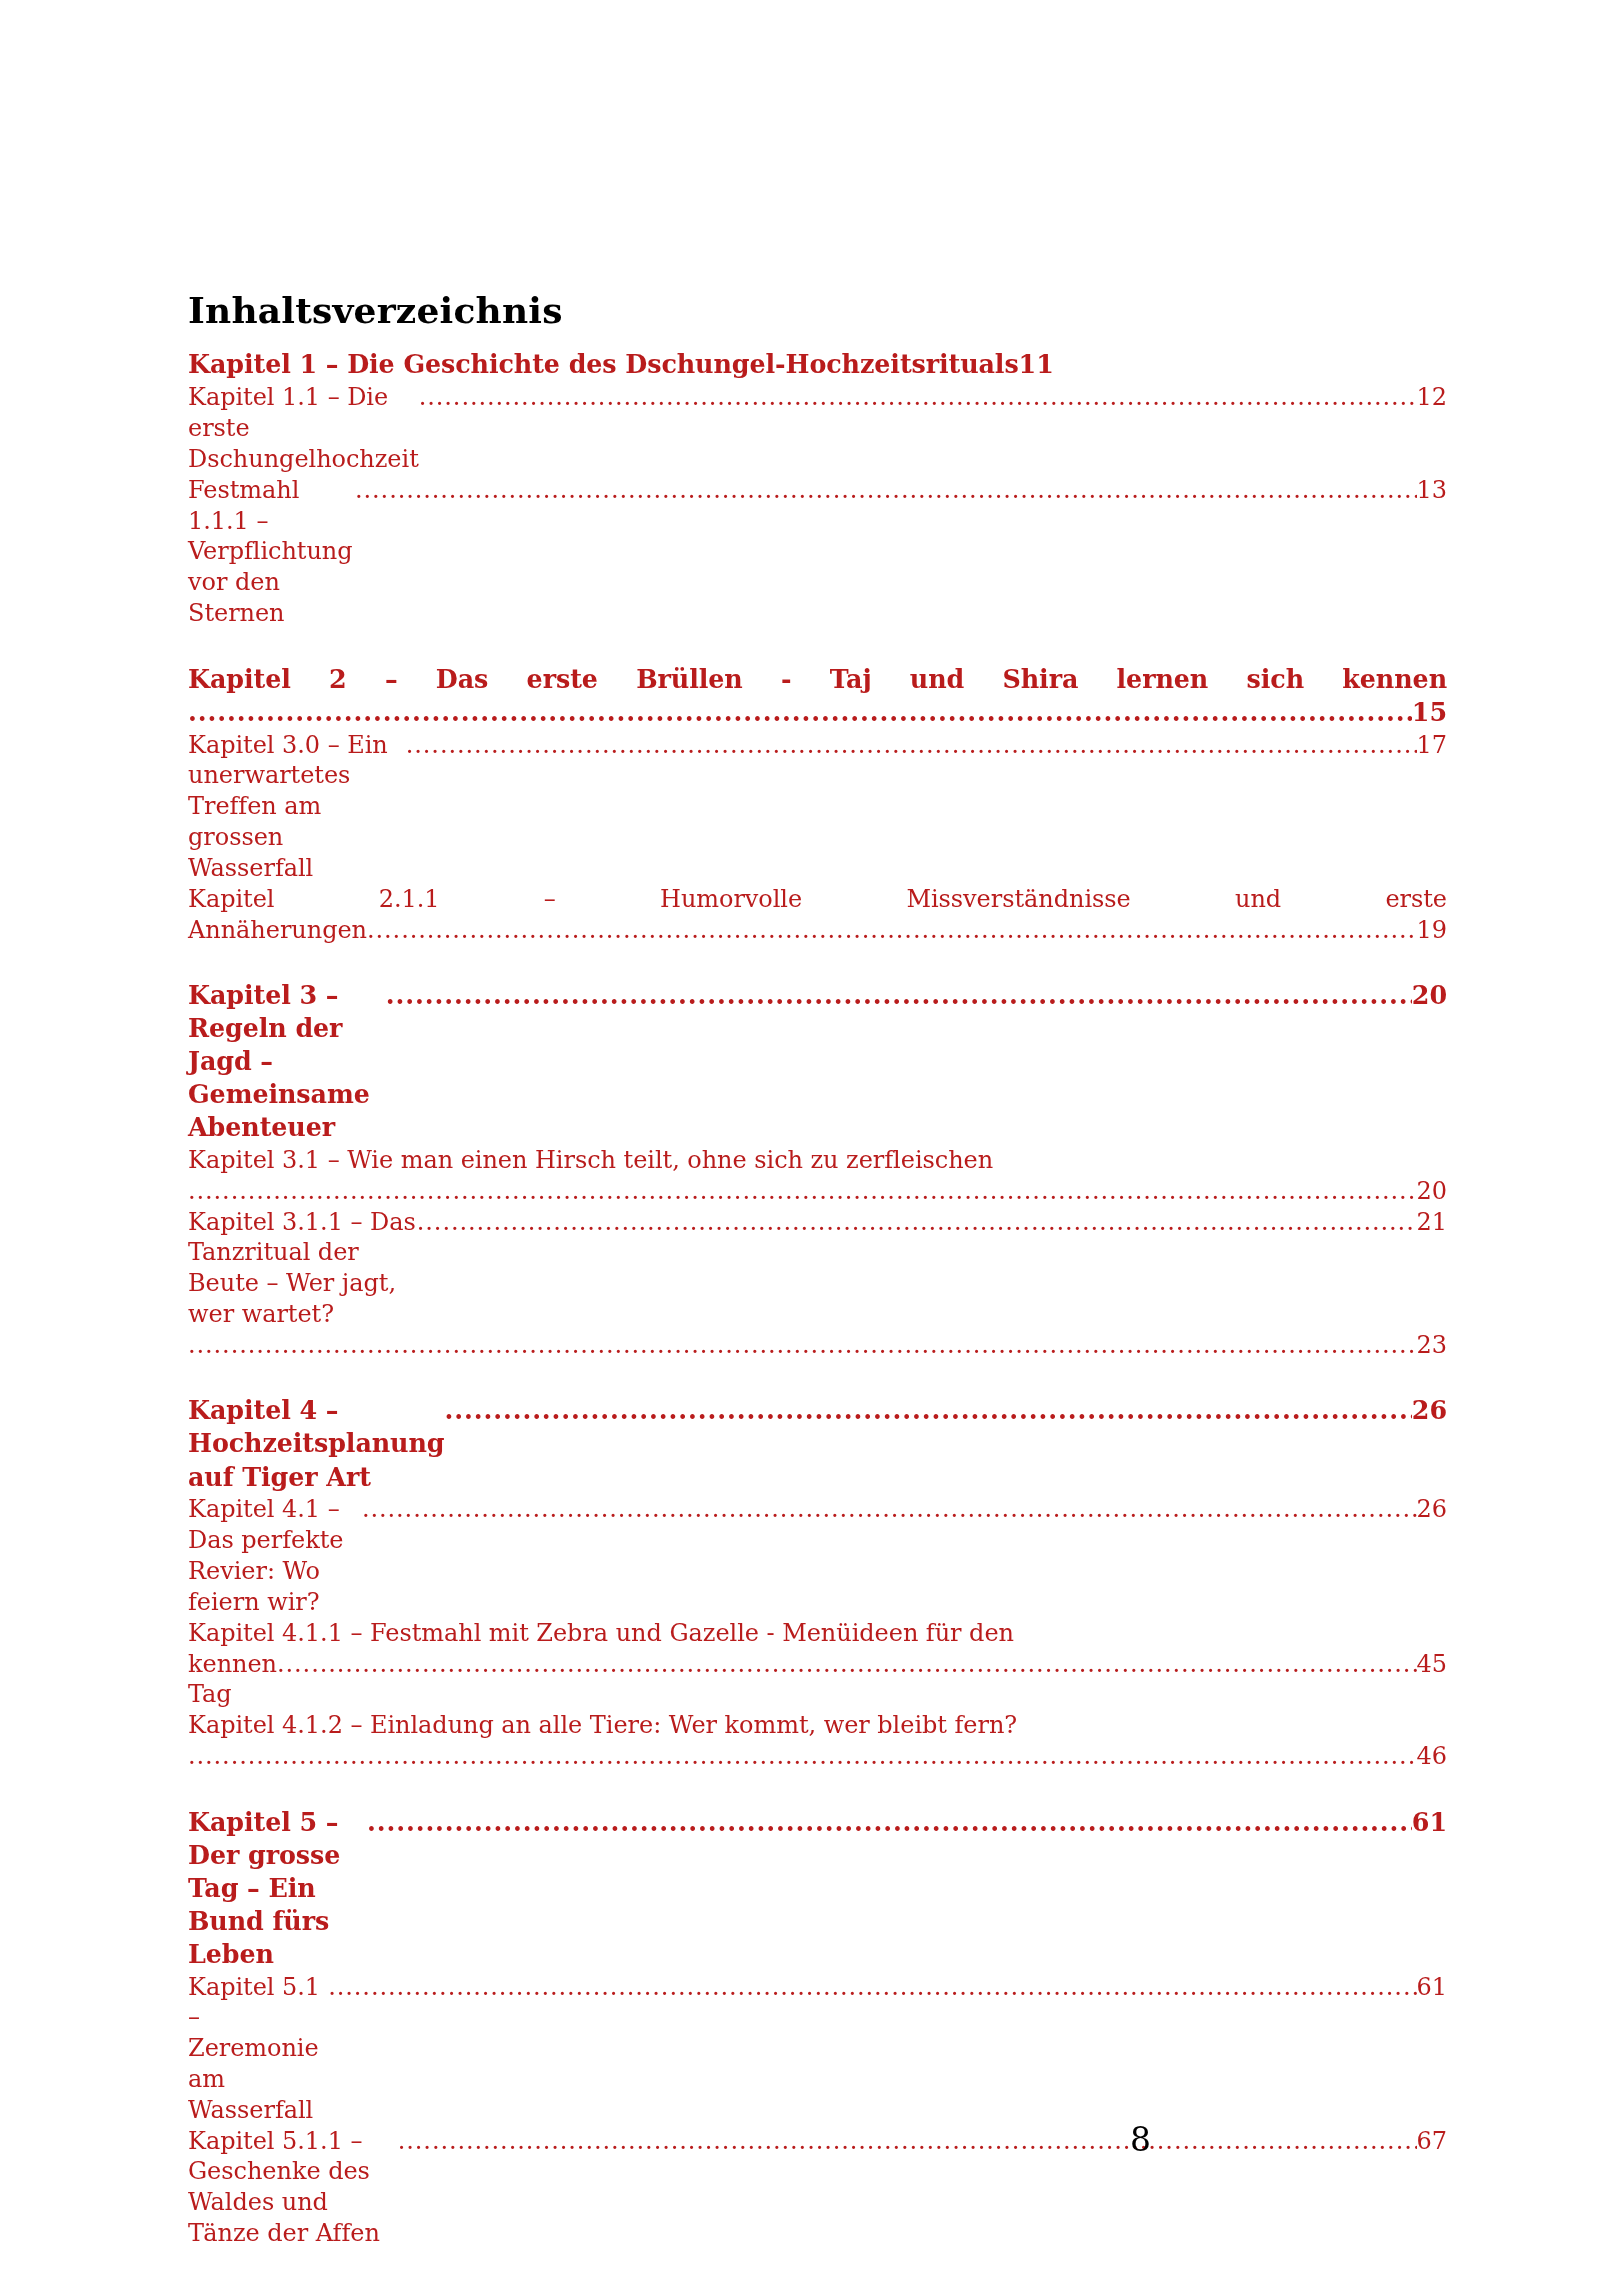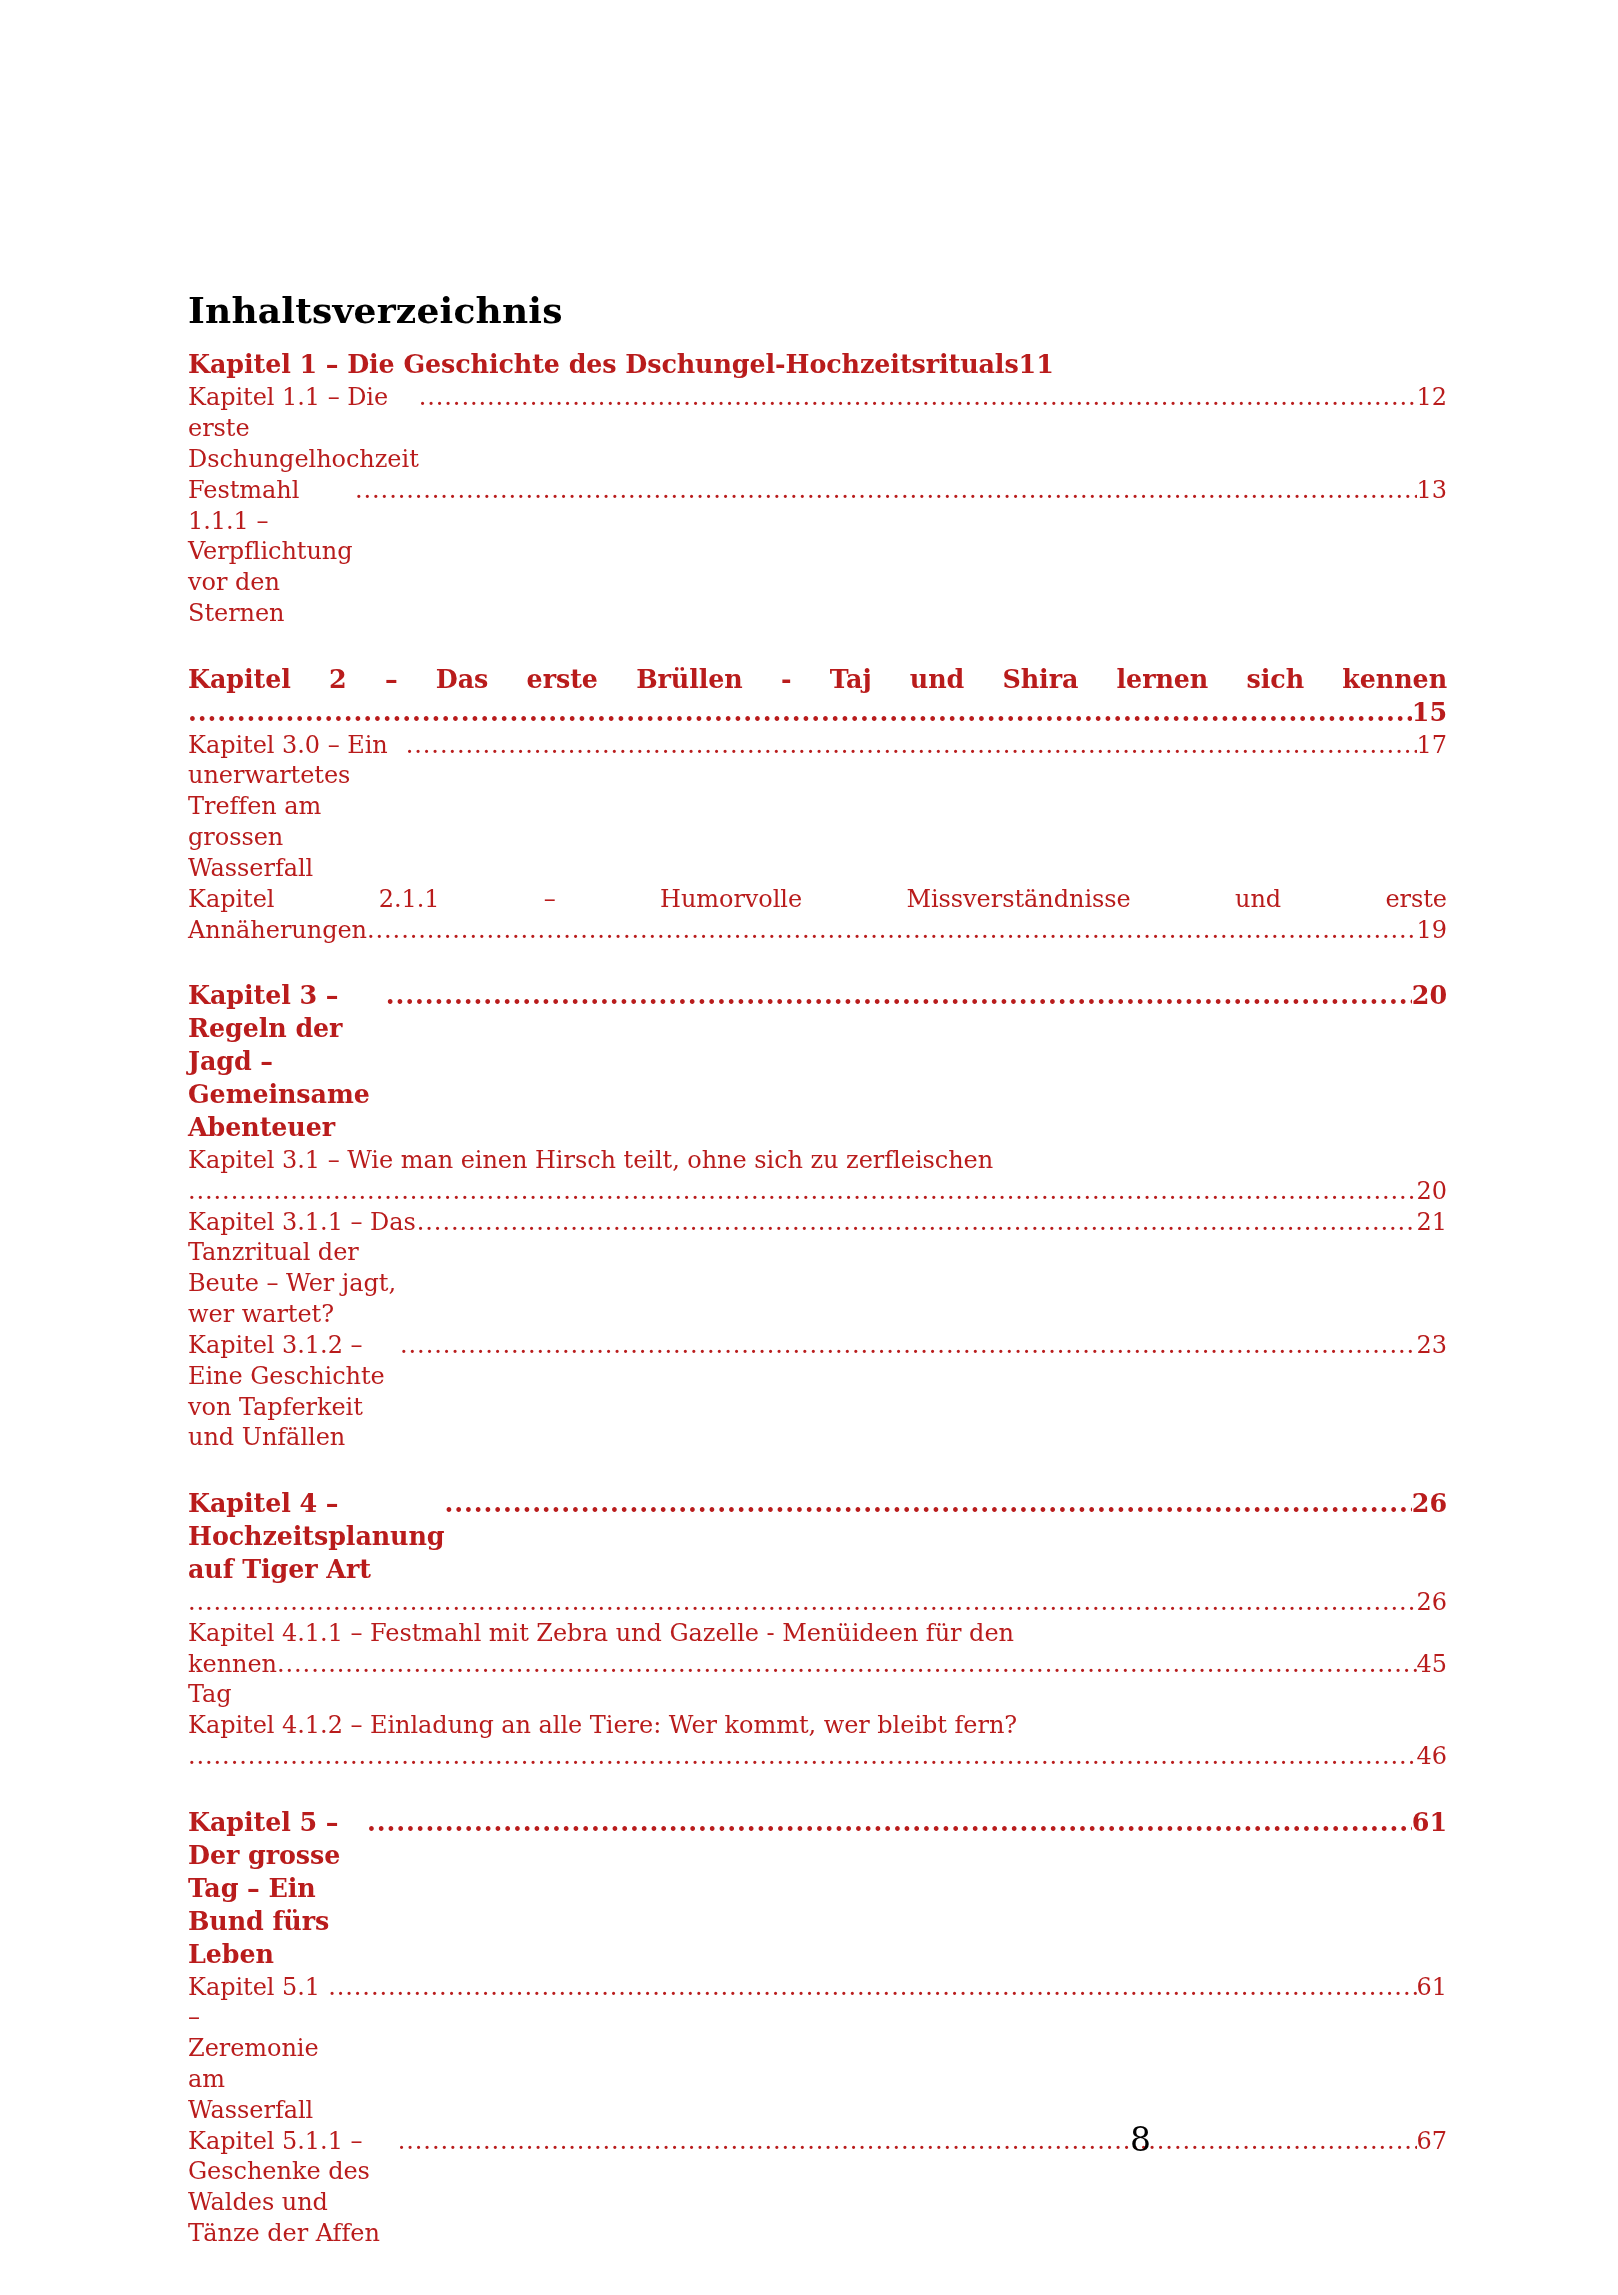--- a/index.html
+++ b/index.html
@@ -214,38 +214,38 @@
     <div class="entry lvl2">
       <div class="row">
         <span class="label">Kapitel 3.1.1 – Das Tanzritual der Beute – Wer jagt, wer wartet? </span>
         <span class="leader">.................................................................................................................................................................................................................................................................................................................................................................................................................</span>
         <span class="pageno">21</span>
       </div>
     </div>
 
     <div class="entry lvl2">
       <div class="row">
-        <span class="label">Kapitel 3.1.2 – Eine Geschichte von Tapferkeit und Unfällen</span>
         <span class="leader">........................................................................................................................................................................................................................................................................................................................................................................................................................</span>
         <span class="pageno">23</span>
       </div>
     </div>
 
     <div class="group-gap"></div>
 
     <div class="entry lvl1">
       <div class="row">
         <span class="label">Kapitel 4 – Hochzeitsplanung auf Tiger Art</span>
         <span class="leader">........................................................................................................................................................................................................................................................................................................................................................................................................................................</span>
         <span class="pageno">26</span>
       </div>
     </div>
 
     <div class="entry lvl2">
       <div class="row">
+        <span class="label">Kapitel 4.1 – Das perfekte Revier: Wo feiern wir? </span>
         <span class="leader">...........................................................................................................................................................................................................................................................................................................................................................................................................................................</span>
         <span class="pageno">26</span>
       </div>
     </div>
 
     <div class="entry lvl2">
       <div class="plain-line">Kapitel 4.1.1 – Festmahl mit Zebra und Gazelle - Menüideen für den</div>
       <div class="leaderline">
         <span class="label">kennen Tag</span>
         <span class="leader">...................................................................................................................................................................................................................................................................................................................................................................................................................................................................................</span>

